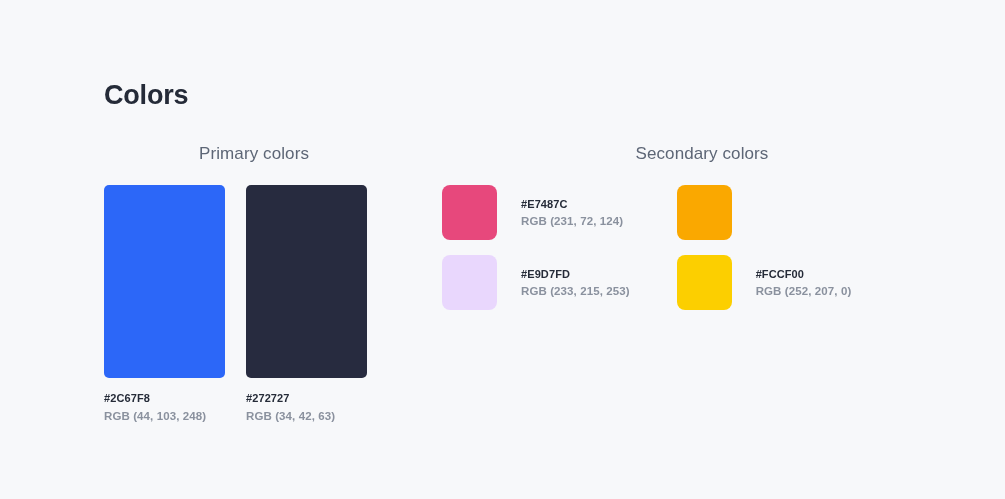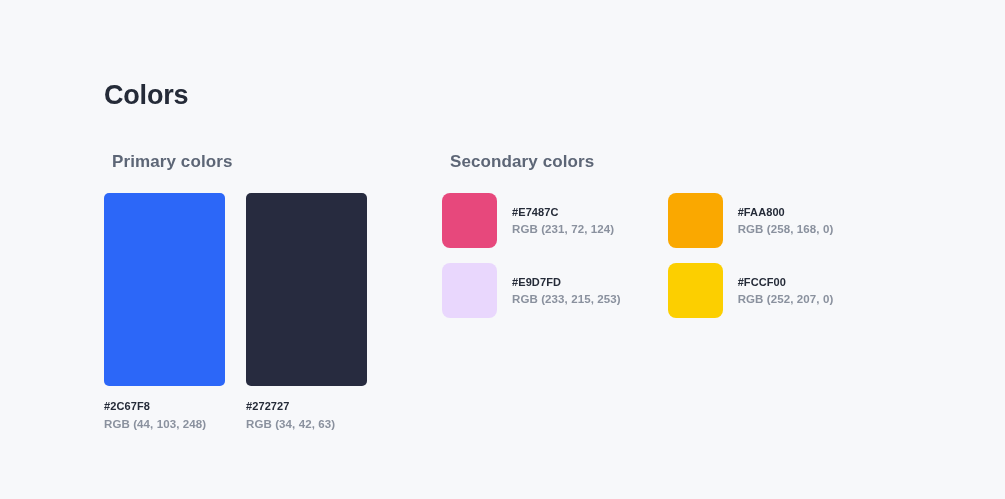--- a/index.html
+++ b/index.html
@@ -23,24 +23,25 @@
     left: 104px;
     top: 80px;
     font-size: 27px;
     font-weight: bold;
     color: #252B38;
     letter-spacing: -0.2px;
     margin: 0;
   }
   .section-title {
     font-size: 17px;
-    font-weight: bold;
+    font-weight: normal;
     color: #5D6676;
-    margin: 8px;
+    margin: 0;
     letter-spacing: 0.1px;
+    text-align: center;
   }
 
   
   .primary-block {
     position: absolute;
     left: 104px;
     top: 144px;
     width: 300px;
   }
   .primary-swatches {
@@ -85,21 +86,21 @@
     margin-top: 21px;
   }
   .secondary-col {
     display: flex;
     flex-direction: column;
     gap: 15px;
   }
   .secondary-row {
     display: flex;
     align-items: center;
-    gap: 15px;
+    gap: 24px;
     height: 55px;
   }
   .secondary-chip {
     width: 55px;
     height: 55px;
     border-radius: 8px;
     flex: 0 0 auto;
   }
   .secondary-text {
     display: flex;
@@ -161,24 +162,20 @@
             <div class="chip-rgb">RGB (233, 215, 253)</div>
           </div>
         </div>
 
       </div>
 
       <div class="secondary-col">
 
         <div class="secondary-row">
           <div class="secondary-chip" style="background-color: rgb(250, 168, 0);"></div>
-          <div class="secondary-text">
-            <div class="chip-hex">#FAA800</div>
-            <div class="chip-rgb">RGB (258, 168, 0)</div>
-          </div>
         </div>
 
         <div class="secondary-row">
           <div class="secondary-chip" style="background-color: rgb(252, 207, 0);"></div>
           <div class="secondary-text">
             <div class="chip-hex">#FCCF00</div>
             <div class="chip-rgb">RGB (252, 207, 0)</div>
           </div>
         </div>
 

